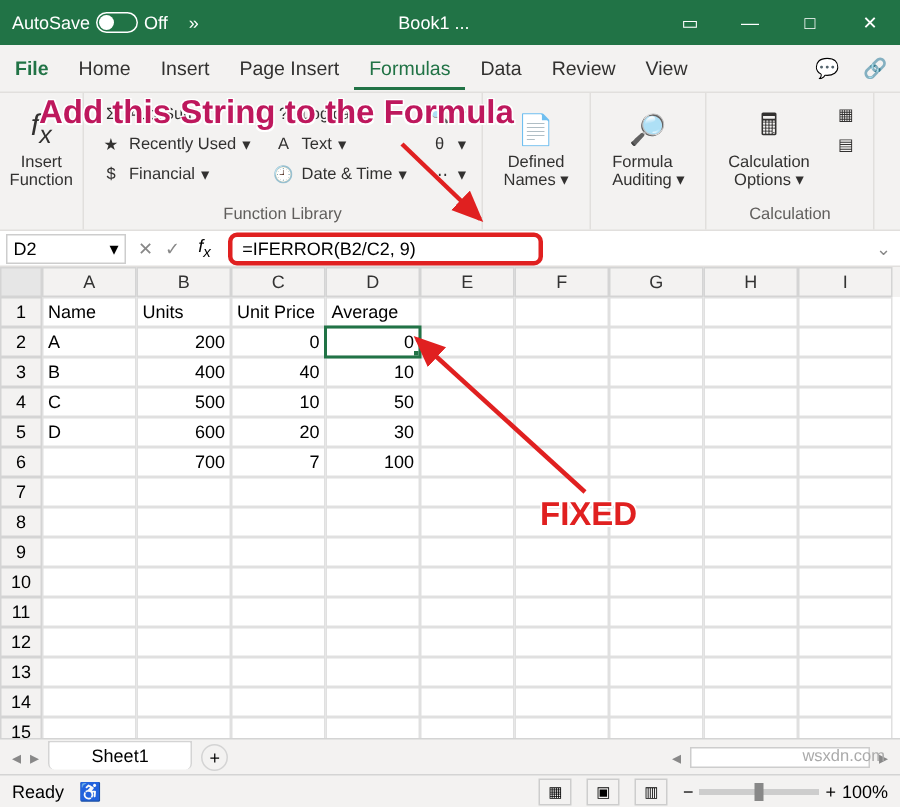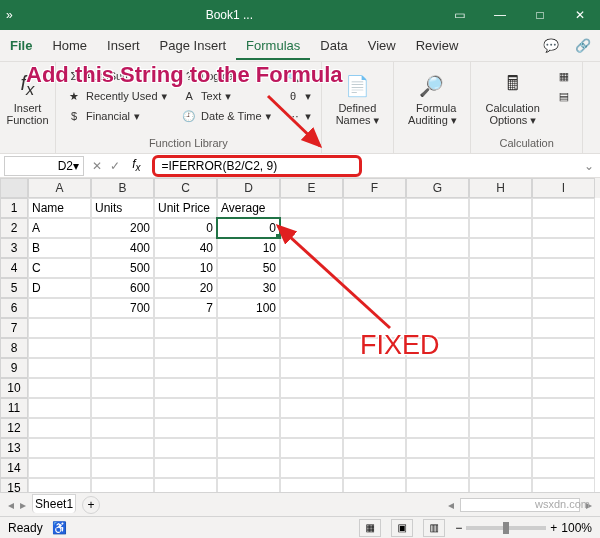--- a/index.html
+++ b/index.html
@@ -27,25 +27,25 @@
 .ribbon .group .label { text-align: center; font-size: 11px; color: #605e5c; margin-top: auto; padding: 2px 0; }
 .ribbon .bigbtn { display: flex; flex-direction: column; align-items: center; padding: 4px 8px; font-size: 11px; color: #323130; cursor: pointer; }
 .ribbon .bigbtn .ico { width: 32px; height: 32px; display: flex; align-items: center; justify-content: center; font-size: 20px; }
 .ribbon .smallbtn { display: flex; align-items: center; gap: 4px; padding: 2px 4px; font-size: 11px; color: #323130; cursor: pointer; height: 20px; }
 .ribbon .smallbtn .ico { width: 16px; text-align: center; }
 .ribbon .col { display: flex; flex-direction: column; }
 .ribbon .row { display: flex; }
 
 
 .annot { position: absolute; top: 62px; left: 26px; font-size: 22px; font-weight: 700; color: #be185d; text-shadow: -1px -1px 0 #fff, 1px -1px 0 #fff, -1px 1px 0 #fff, 1px 1px 0 #fff; z-index: 50; pointer-events: none; }
-.annot2 { position: absolute; top: 330px; left: 360px; font-size: 27px; font-weight: 400; color: #e02020; text-shadow: -1px -1px 0 #fff, 1px -1px 0 #fff, -1px 1px 0 #fff, 1px 1px 0 #fff; z-index: 50; pointer-events: none; }
+.annot2 { position: absolute; top: 330px; left: 360px; font-size: 22px; font-weight: 700; color: #e02020; text-shadow: -1px -1px 0 #fff, 1px -1px 0 #fff, -1px 1px 0 #fff, 1px 1px 0 #fff; z-index: 50; pointer-events: none; }
 
 
 .namebox-row { height: 24px; display: flex; align-items: center; border-bottom: 1px solid #e1dfdd; font-size: 12px; }
-.namebox { width: 80px; border: 1px solid #cdcdcd; height: 20px; padding: 0 4px; display: flex; align-items: center; justify-content: flex-end; margin: 0 4px; }
+.namebox { width: 80px; border: 1px solid #cdcdcd; height: 20px; padding: 0 4px; display: flex; align-items: center; justify-content: space-between; margin: 0 4px; }
 .fx { padding: 0 8px; font-style: italic; }
 .formula-wrap { flex: 1; position: relative; padding: 0 4px; }
 .formula-box { border: 3px solid #e02020; border-radius: 6px; padding: 1px 6px; width: 210px; height: 22px; display: flex; align-items: center; background: #fff; }
 
 
 .arrow1 { position: absolute; z-index: 40; pointer-events: none; }
 
 
 .gridwrap { position: relative; overflow: hidden; }
 .colheads { display: flex; height: 20px; background: #f3f2f1; font-size: 12px; }
@@ -54,54 +54,59 @@
 .rows { }
 .row-r { display: flex; height: 20px; font-size: 12px; }
 .row-r .rh { width: 28px; border: 1px solid #d4d4d4; background: #f3f2f1; text-align: center; line-height: 18px; }
 .row-r .cell { width: 63px; border: 1px solid #e0e0e0; padding: 0 3px; line-height: 18px; overflow: hidden; white-space: nowrap; position: relative; }
 .row-r .cell.num { text-align: right; }
 .row-r .cell.sel { outline: 2px solid #217346; outline-offset: -1px; z-index: 5; }
 .row-r .cell.sel::after { content: ''; position: absolute; right: -3px; bottom: -3px; width: 6px; height: 6px; background: #217346; }
 
 
 .sheettabs { position: absolute; bottom: 22px; left: 0; right: 0; height: 24px; background: #f3f2f1; border-top: 1px solid #d4d4d4; display: flex; align-items: center; font-size: 12px; padding: 0 8px; gap: 6px; }
-.sheettab { background: #fff; border: 1px solid #d4d4d4; border-bottom: none; padding: 2px 2px; border-radius: 0 0 4px 4px; position: relative; top: -1px; }
+.sheettab { background: #fff; border: 1px solid #d4d4d4; border-bottom: none; padding: 2px 28px; border-radius: 0 0 4px 4px; position: relative; top: -1px; }
 .addsheet { width: 18px; height: 18px; border: 1px solid #d4d4d4; border-radius: 50%; display: flex; align-items: center; justify-content: center; }
 
 
 .statusbar { position: absolute; bottom: 0; left: 0; right: 0; height: 22px; background: #f3f2f1; border-top: 1px solid #d4d4d4; display: flex; align-items: center; font-size: 12px; padding: 0 8px; gap: 10px; }
 .statusbar .spacer { flex: 1; }
 .viewbtn { width: 22px; height: 18px; border: 1px solid #cdcdcd; display: flex; align-items: center; justify-content: center; font-size: 10px; }
 .zoom { display: flex; align-items: center; gap: 4px; }
 .zoom .slider { width: 80px; height: 4px; background: #cdcdcd; position: relative; }
 .zoom .slider::after { content: ''; position: absolute; width: 6px; height: 12px; background: #888; top: -4px; left: 37px; }
 
 .watermark { position: absolute; bottom: 28px; right: 10px; font-size: 11px; color: #aaa; pointer-events: none; }
 </style>
 </head>
 <body>
 
 <div class="titlebar">
+  <div class="autosave">
+    <span>AutoSave</span>
+    <span class="toggle"></span>
+    <span>Off</span>
+  </div>
   <span style="padding:0 6px">»</span>
   <div class="book">Book1 ...</div>
   <div class="winbtn">▭</div>
   <div class="winbtn">—</div>
   <div class="winbtn">□</div>
   <div class="winbtn">✕</div>
 </div>
 
 <div class="ribbontabs">
   <div class="tab file">File</div>
   <div class="tab">Home</div>
   <div class="tab">Insert</div>
   <div class="tab">Page Insert</div>
   <div class="tab active">Formulas</div>
   <div class="tab">Data</div>
+  <div class="tab">Review</div>
   <div class="tab">View</div>
-  <div class="tab">Review</div>
   <div class="spacer"></div>
   <div class="iconbtn">💬</div>
   <div class="iconbtn" style="color:#217346">🔗</div>
 </div>
 
 <div class="ribbon">
   <div class="group" style="width:56px">
     <div class="bigbtn">
       <div class="ico">
           <i>f<sub>x</sub></i>
@@ -131,21 +136,21 @@
   </div>
   <div class="group">
     <div class="bigbtn">
       <div class="ico">📄</div>
       <span style="text-align:center;line-height:1.1">Defined<br>Names ▾</span>
     </div>
   </div>
   <div class="group">
     <div class="bigbtn">
       <div class="ico">🔎</div>
-      <span style="text-align:right;line-height:1.1">Formula<br>Auditing ▾</span>
+      <span style="text-align:left;line-height:1.1">Formula<br>Auditing ▾</span>
     </div>
   </div>
   <div class="group">
     <div class="row">
       <div class="bigbtn">
         <div class="ico">🖩</div>
         <span style="text-align:center;line-height:1.1">Calculation<br>Options ▾</span>
       </div>
       <div class="col" style="margin-left:4px">
         <div class="smallbtn">

